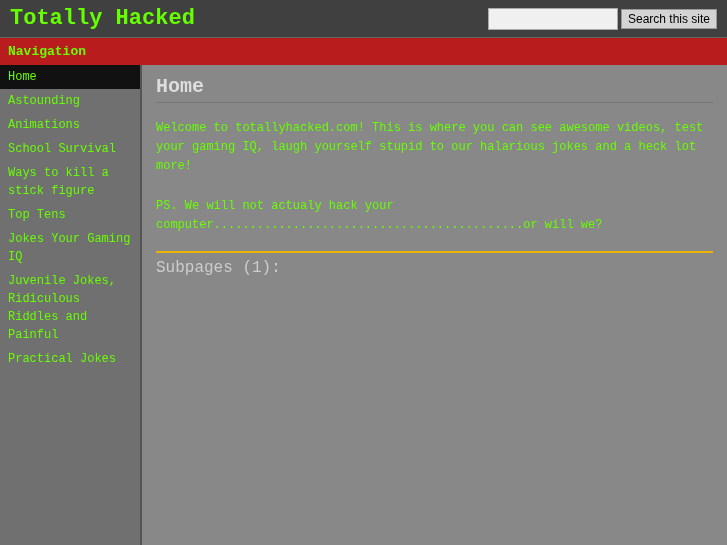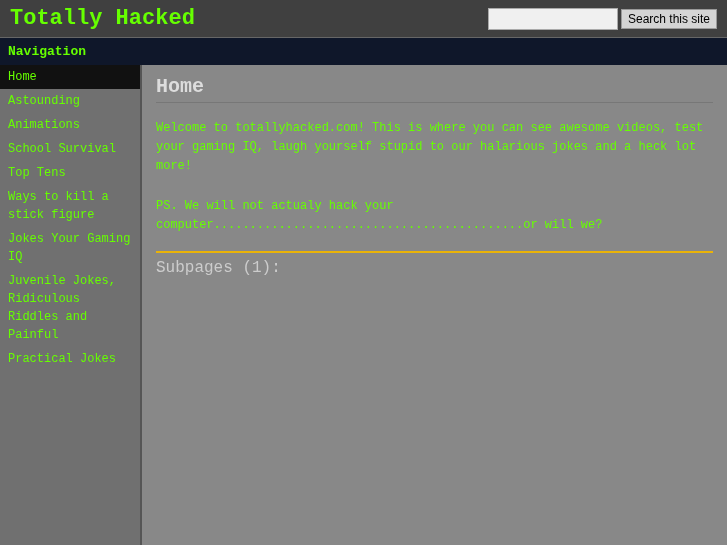--- a/index.html
+++ b/index.html
@@ -46,21 +46,21 @@
     #search-button {
       background: #d4d4d4;
       border: 1px solid #999;
       padding: 2px 6px;
       font-size: 12px;
       cursor: pointer;
     }
 
     
     #nav-label {
-      background-color: #0f172a;
+      background-color: #b91c1c;
       color: #66ff00;
       font-size: 13px;
       font-weight: bold;
       padding: 6px 8px;
       font-family: 'Courier New', Courier, monospace;
     }
 
     
     #layout {
       display: flex;
@@ -148,22 +148,22 @@
 <div id="nav-label">Navigation</div>
 
 <div id="layout">
 
   <div id="sidebar">
 
   <div class="nav-item active">Home</div>
       <div class="nav-item">Astounding</div>
       <div class="nav-item">Animations</div>
       <div class="nav-item">School Survival</div>
+      <div class="nav-item">Ways to kill a stick figure</div>
       <div class="nav-item">Top Tens</div>
-      <div class="nav-item">Ways to kill a stick figure</div>
       <div class="nav-item">Jokes Your Gaming IQ</div>
       <div class="nav-item">Juvenile Jokes, Ridiculous Riddles and Painful</div>
       <div class="nav-item">Practical Jokes</div>
     </div>
 
   <div id="main">
     <div id="page-heading">Home</div>
     <div id="main-text">Welcome to totallyhacked.com! This is where you can see awesome videos, test your gaming IQ, laugh yourself stupid to our halarious jokes and a heck lot more!</div>
     <div id="ps-text">PS. We will not actualy hack your computer...........................................or will we?</div>
     <div id="subpages">Subpages (1):</div>

